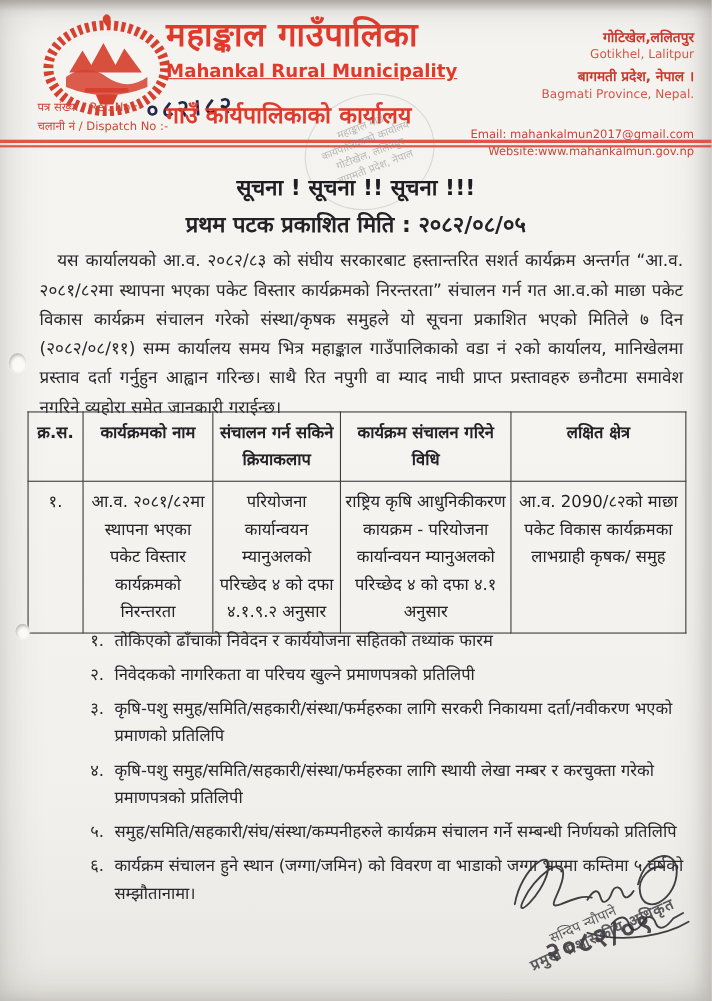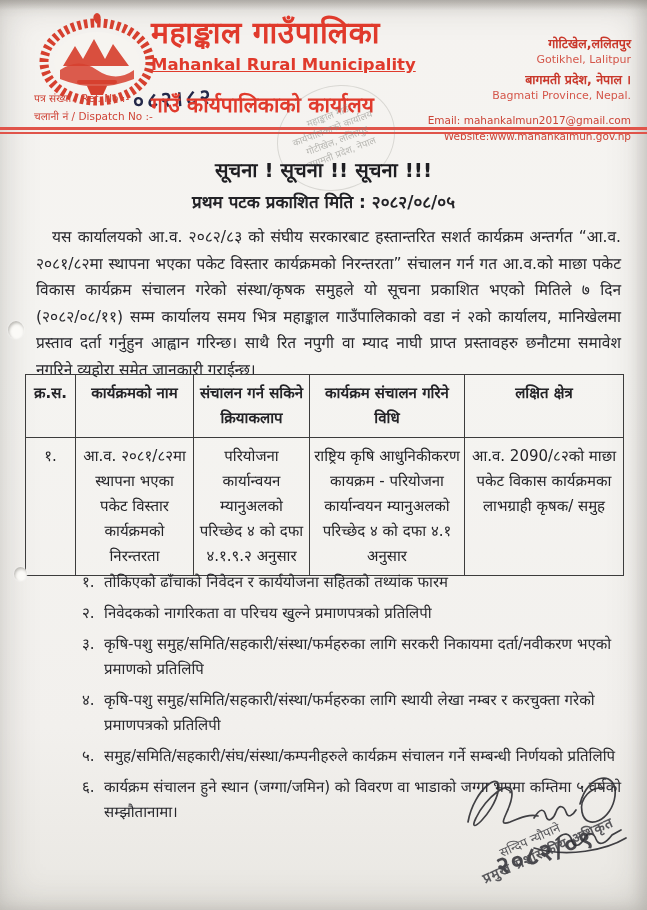--- a/index.html
+++ b/index.html
@@ -21,37 +21,37 @@
   .refblock{position:absolute;left:34px;top:90px;color:#cf4538;font-size:10.5px;line-height:17px;white-space:nowrap;}
   .refval{
     display:inline-block;font-size:21px;font-weight:bold;color:#232849;
     transform:rotate(-4deg);letter-spacing:3px;margin-left:4px;vertical-align:-4px;
   }
   .head-center{position:absolute;left:151px;top:16px;width:368px;}
   .muni-np{font-size:30px;font-weight:700;color:#e03a2c;letter-spacing:.5px;line-height:34px;}
   .muni-en{font-size:16.5px;font-weight:600;color:#e03a2c;margin-top:5px;text-decoration:underline;}
   .office-np{font-size:21px;font-weight:700;color:#e03a2c;margin-top:16px;}
   .office-en{font-size:15px;font-weight:600;color:#d5463a;margin-top:2px;}
-  .head-right{position:absolute;right:16px;top:36px;text-align:right;color:#c9382b;line-height:16px;}
+  .head-right{position:absolute;right:16px;top:26px;text-align:right;color:#c9382b;line-height:16px;}
   .hr-np{font-size:12.5px;font-weight:700;}
   .hr-en{font-size:11px;color:#d4564a;}
   .hr-sm{font-size:10.5px;color:#cc4437;}
   .rule{position:absolute;left:0;right:0;top:127px;height:3px;background:#e0544a;}
   .rule2{position:absolute;left:0;right:0;top:132px;height:2px;background:#e0544a;}
   
   .stamp{
     position:absolute;left:272px;top:82px;width:128px;height:112px;
     transform:rotate(-21deg);color:#85857f;opacity:.55;text-align:center;
     font-size:9.5px;line-height:13px;pointer-events:none;
   }
   .stamp .ring{position:absolute;inset:4px;border:1.5px solid rgba(130,130,122,.45);border-radius:50%;}
   .stamp .st-in{position:relative;top:26px;}
   
   .notice-title{position:absolute;left:0;width:100%;top:156px;text-align:center;font-size:20px;font-weight:700;color:#1e1e22;}
-  .published{position:absolute;left:0;width:100%;top:190px;text-align:center;font-size:17px;font-weight:600;color:#232327;}
+  .published{position:absolute;left:0;width:100%;top:190px;text-align:center;font-size:20px;font-weight:600;color:#232327;}
   .body-par{
     position:absolute;left:36px;right:26px;top:224px;
     font-size:15.5px;line-height:26.5px;color:#27272c;text-align:justify;text-indent:16px;
   }
   
   table.program{
     position:absolute;left:25px;top:374px;border-collapse:collapse;table-layout:fixed;width:598px;
     color:#232327;
   }
   table.program th,table.program td{
@@ -110,21 +110,21 @@
     <div class="muni-np">महाङ्काल गाउँपालिका</div>
     <div class="muni-en">Mahankal Rural Municipality</div>
     <div class="office-np">गाउँ कार्यपालिकाको कार्यालय</div>
   </div>
 
   <div class="head-right">
     <div class="hr-np">गोटिखेल,ललितपुर</div>
     <div class="hr-en">Gotikhel, Lalitpur</div>
     <div class="hr-np" style="margin-top:4px;">बागमती प्रदेश, नेपाल ।</div>
     <div class="hr-en">Bagmati Province, Nepal.</div>
-    <div class="hr-sm" style="margin-top:8px;">Email: mahankalmun2017@gmail.com</div>
+    <div class="hr-sm" style="margin-top:20px;">Email: mahankalmun2017@gmail.com</div>
     <div class="hr-sm">Website:www.mahankalmun.gov.np</div>
   </div>
 
   <div class="rule"></div>
   <div class="rule2"></div>
 
   <div class="stamp">
     <div class="ring"></div>
     <div class="st-in">
       <div>महाङ्काल गाउँ</div>

